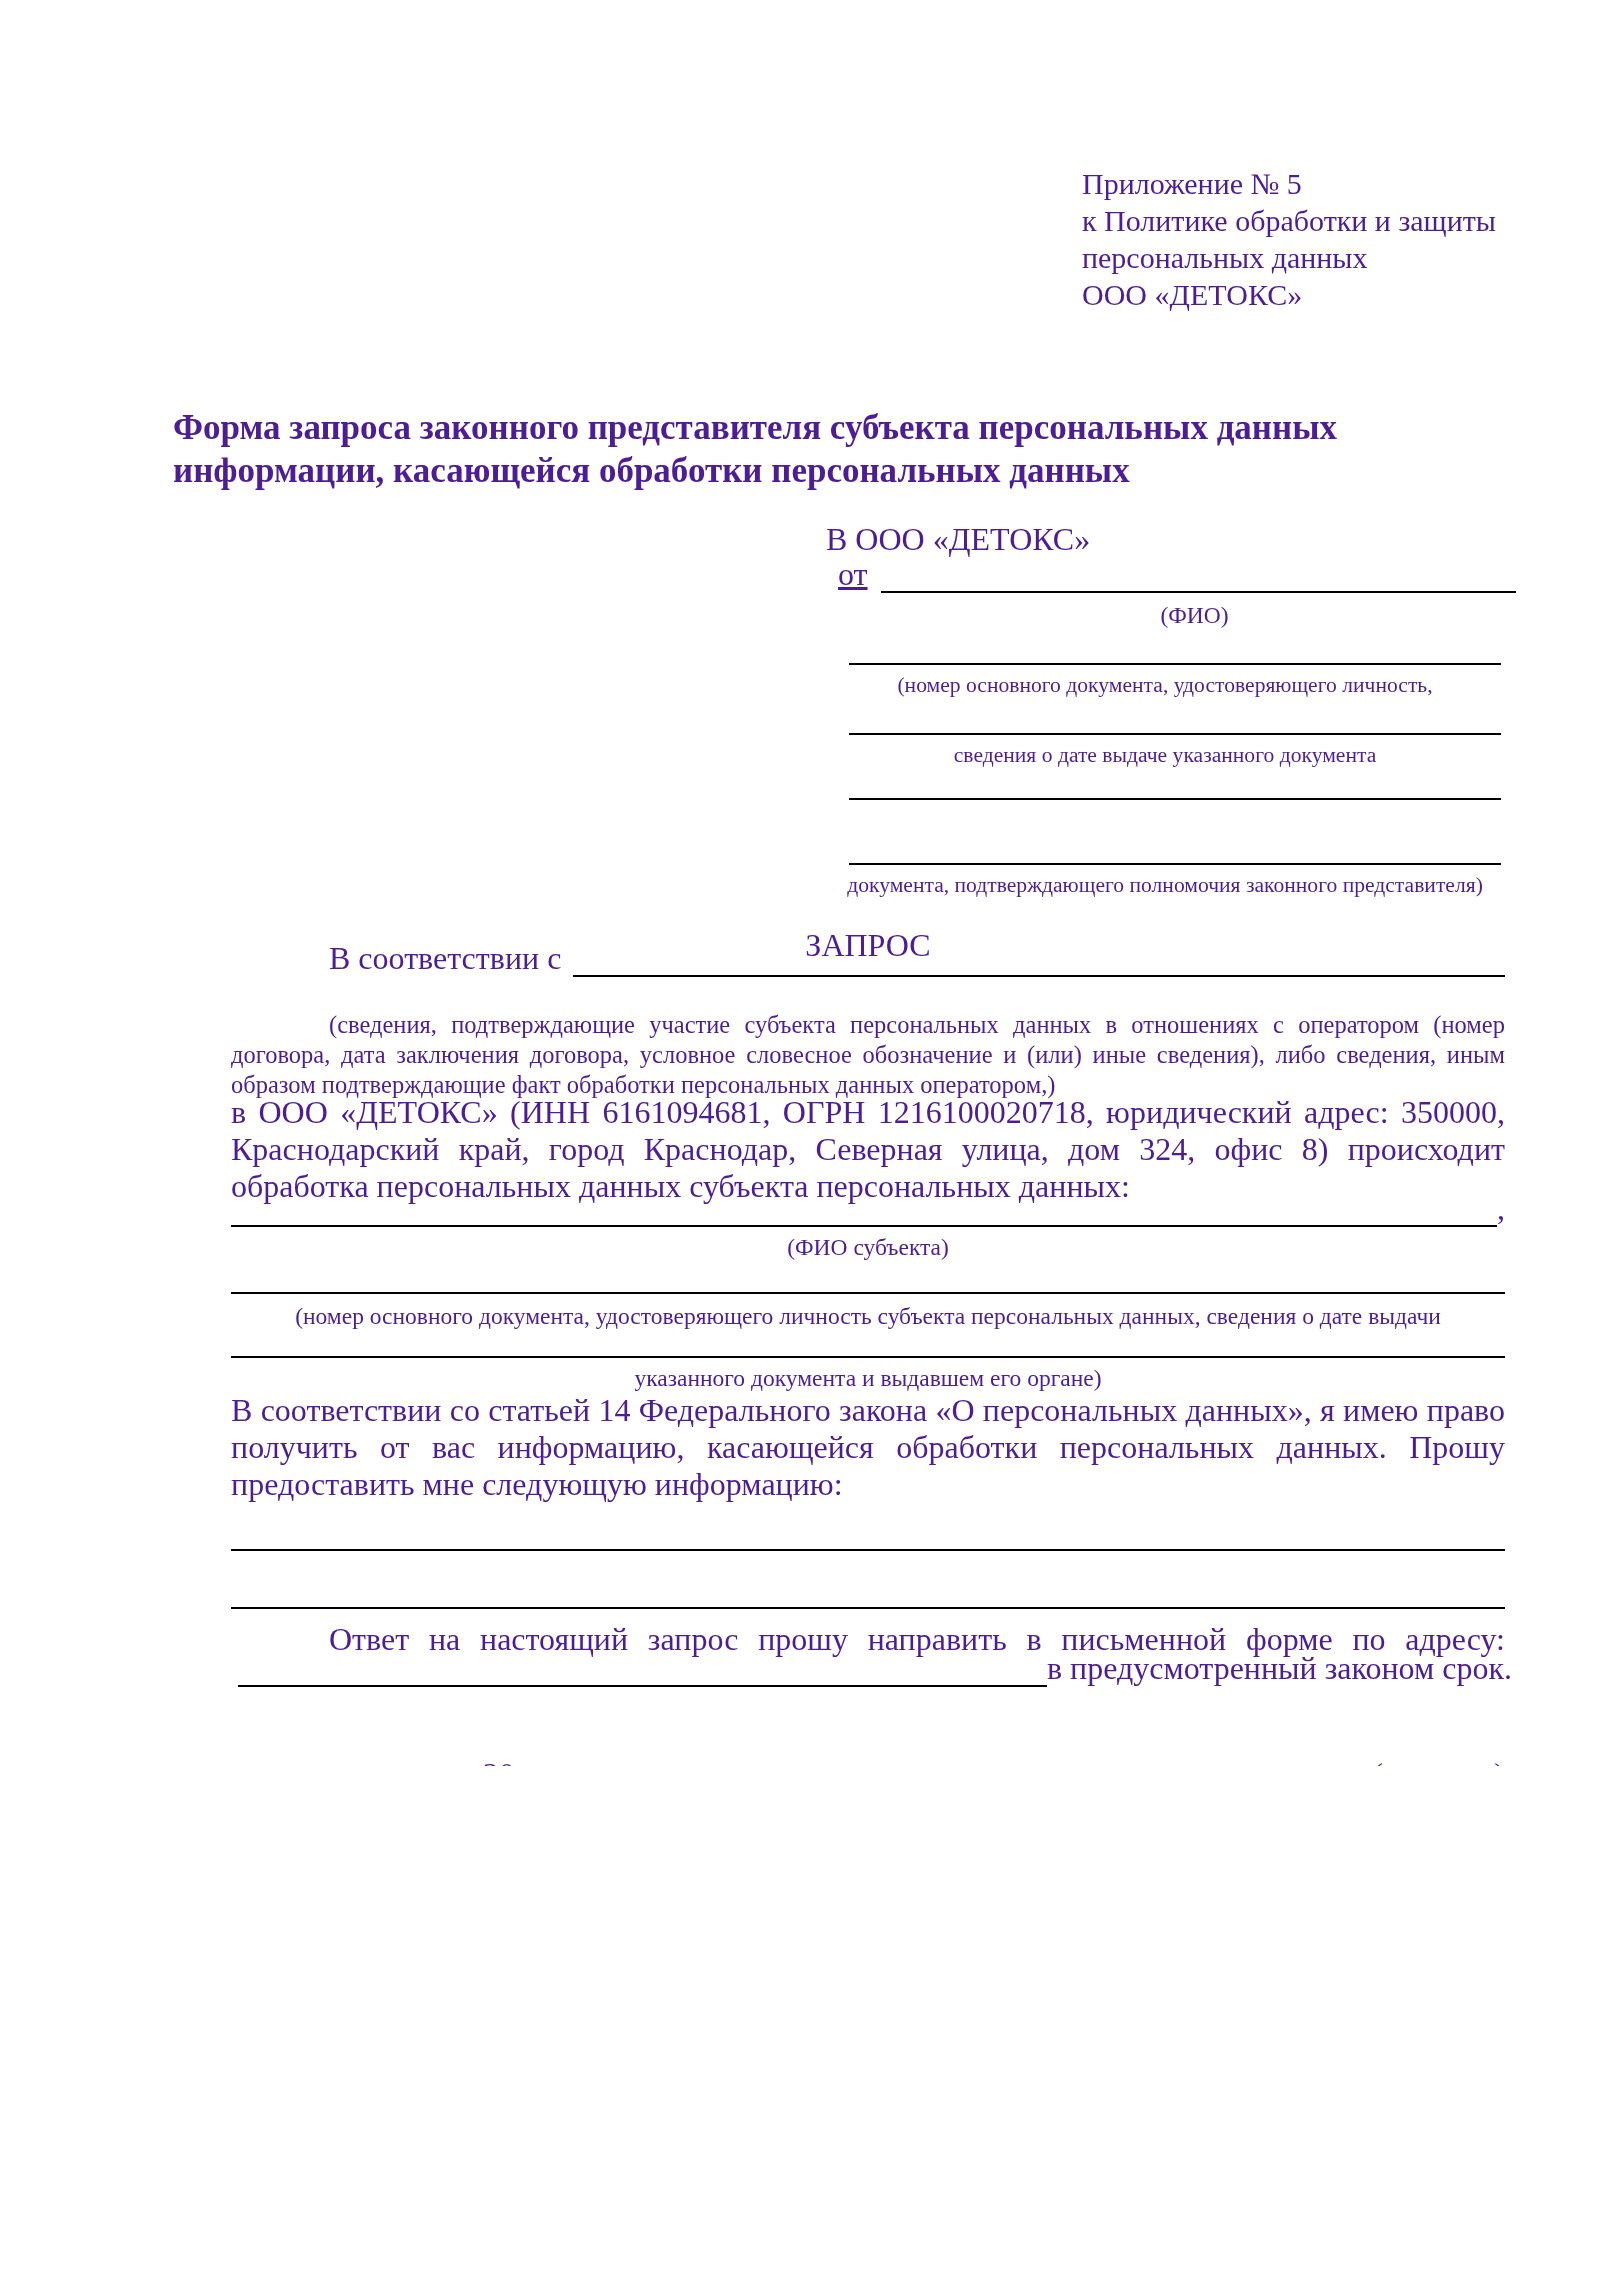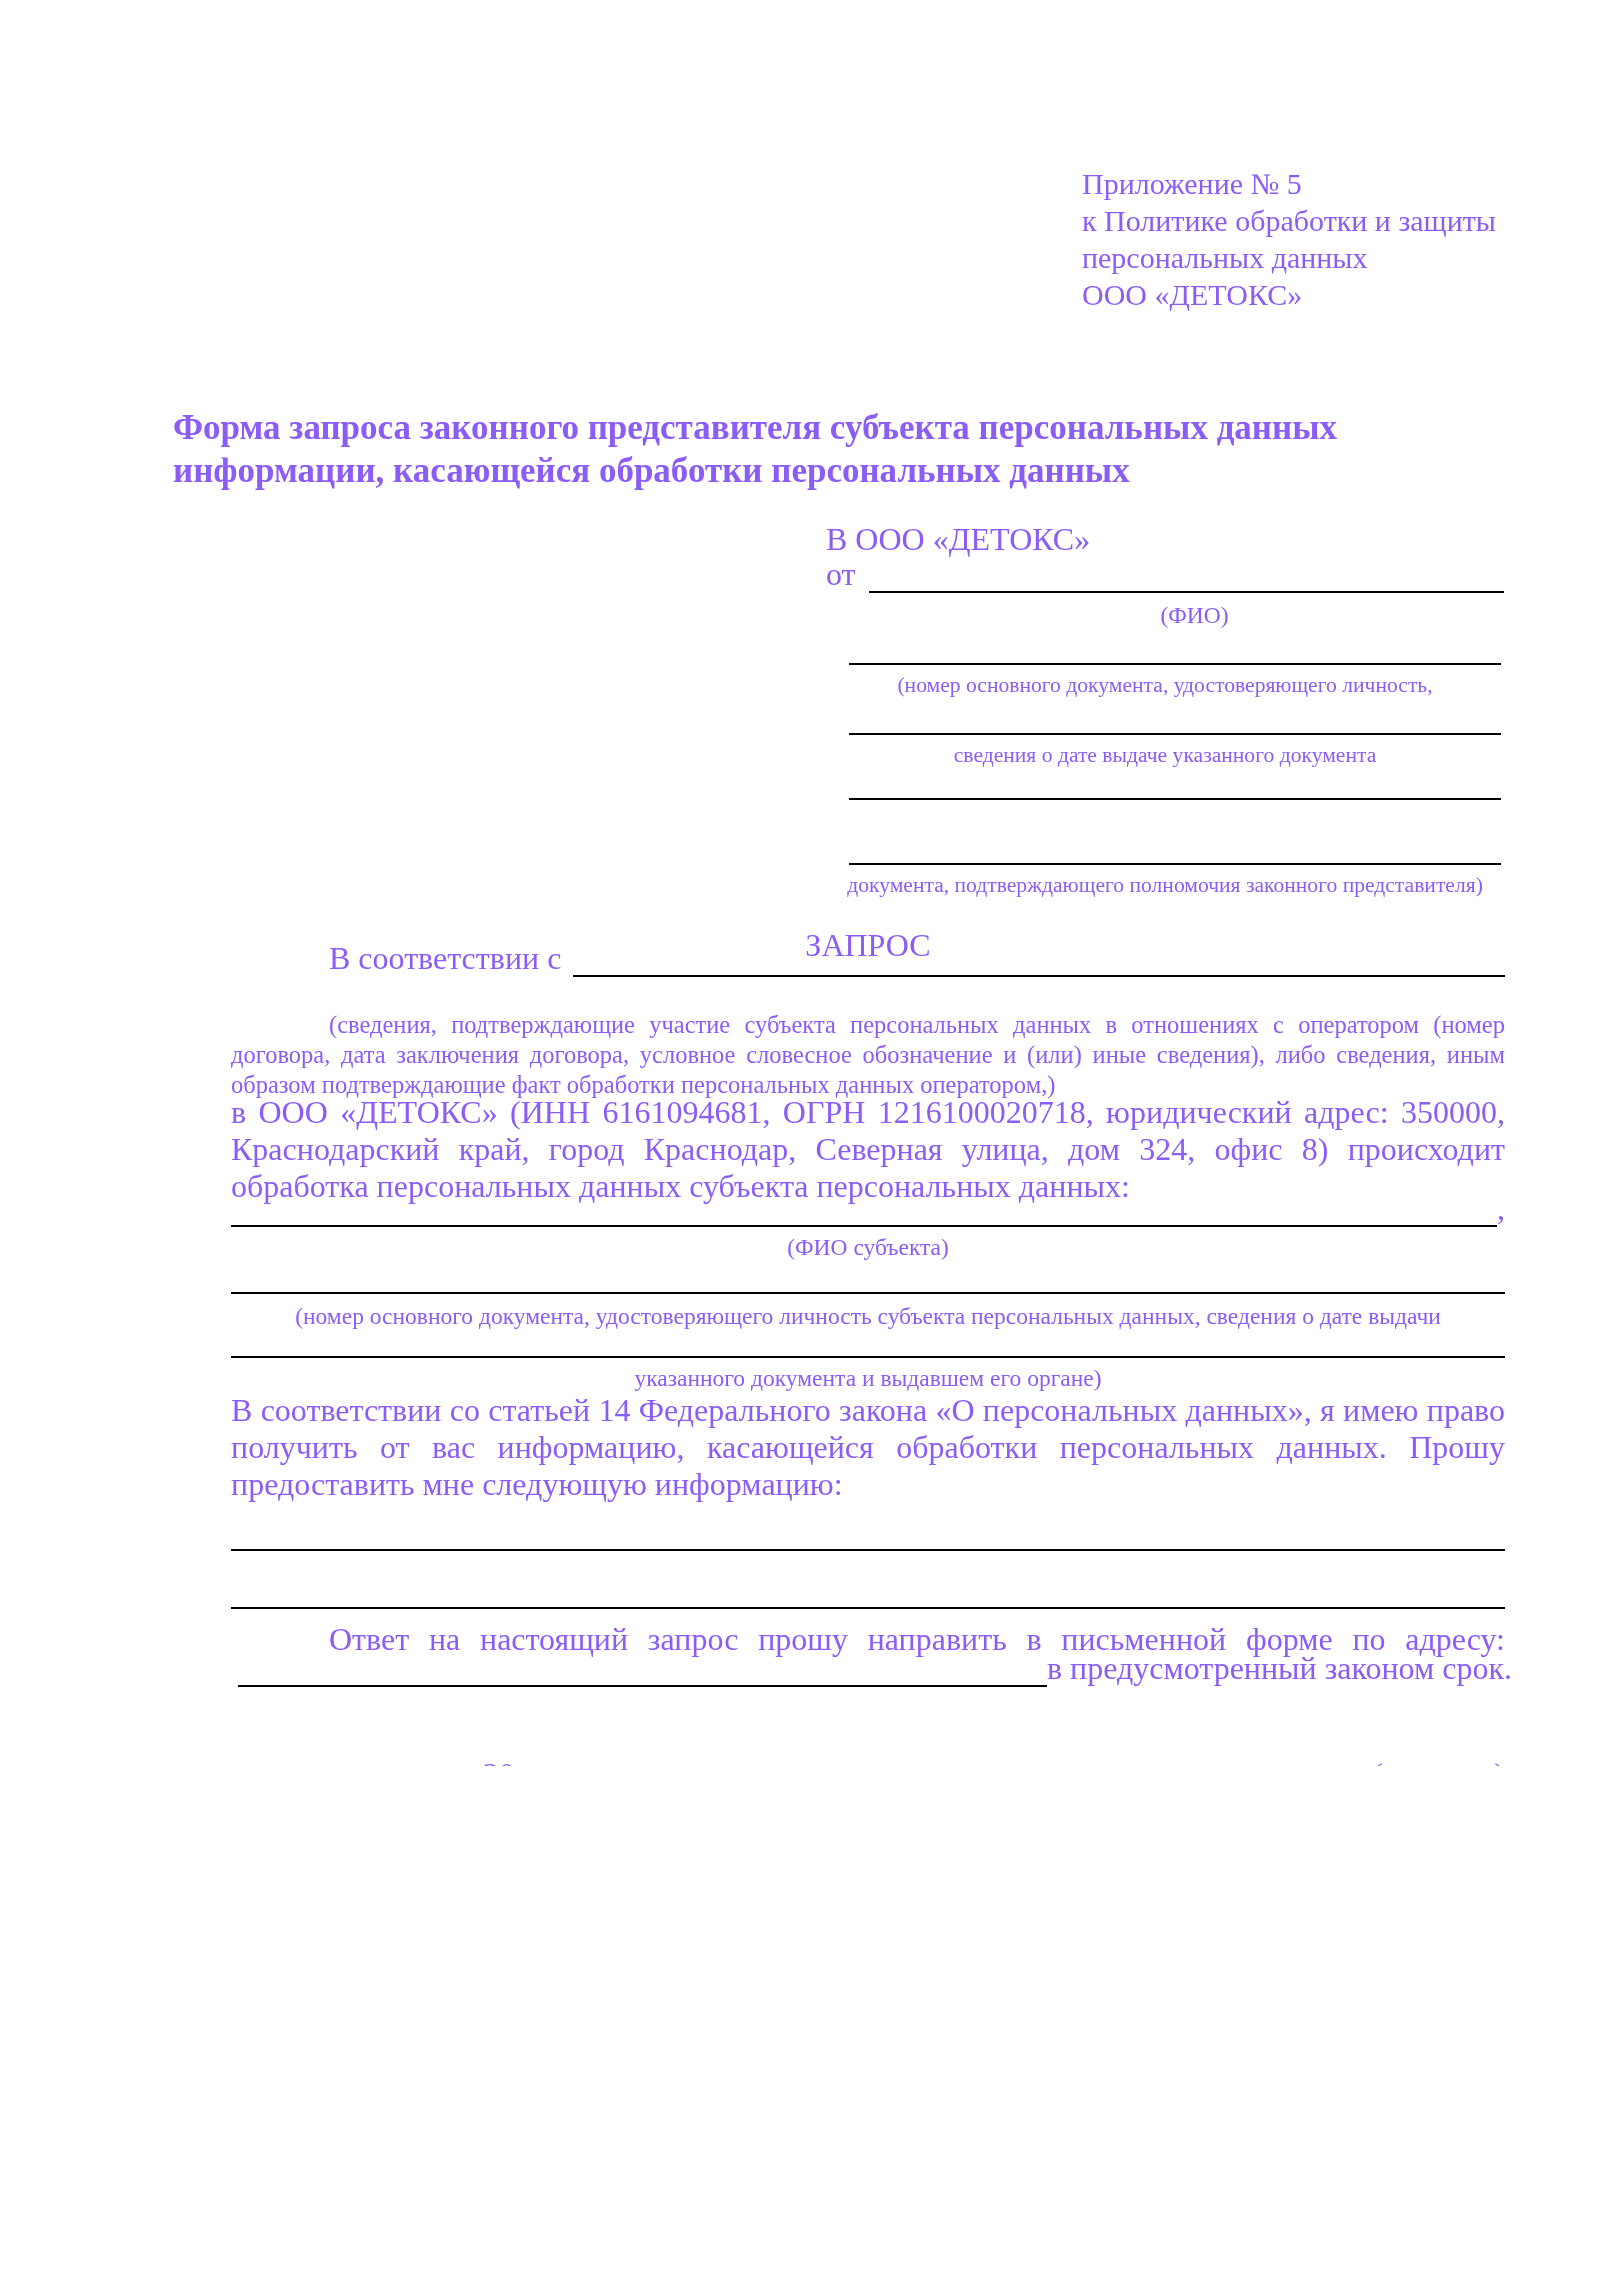--- a/index.html
+++ b/index.html
@@ -5,21 +5,21 @@
   html, body {
     margin: 0;
     padding: 0;
     background: #ffffff;
   }
   .page {
     position: relative;
     width: 1621px;
     height: 1766px;
     background: #ffffff;
-    color: #8b5cf6;
+    color: #4c1d95;
     font-family: "Liberation Serif", "DejaVu Serif", serif;
     overflow: hidden;
   }
   .abs { position: absolute; }
   .body-text { font-size: 32px; line-height: 37px; }
   .small-text { font-size: 23.5px; line-height: 29px; }
   .tiny-center { font-size: 21.6px; line-height: 27.4px; text-align: center; white-space: nowrap; }
   .center { text-align: center; }
   .justify { text-align: justify; }
   .nowrap { white-space: nowrap; }
@@ -66,21 +66,21 @@
   </div>
 
   <div class="abs title" style="left:173px; top:406px; width:1274px;">
     <div>Форма запроса законного представителя субъекта персональных данных</div>
     <div>информации, касающейся обработки персональных данных</div>
   </div>
 
   <div class="abs" style="left:826px; top:521px; width:678px; height:412px;">
     <div class="abs body-text" style="left:0; top:0;">В ООО «ДЕТОКС»</div>
 
-    <div class="row" style="left:0; top:41px; width:678px; height:31px;">
+    <div class="row" style="left:12px; top:41px; width:678px; height:31px;text-decoration:underline;">
       <span class="body-text" style="margin-right:13.7px;">от</span>
       <span class="fill"></span>
     </div>
     <div class="abs small-text center" style="left:59px; top:80px; width:619px;">(ФИО)</div>
 
     <div class="uline" style="left:22.5px; top:142px; width:652px;"></div>
     <div class="abs tiny-center" style="left:0; top:151px; width:678px;">(номер основного документа, удостоверяющего личность,</div>
 
     <div class="uline" style="left:22.5px; top:212px; width:652px;"></div>
     <div class="abs tiny-center" style="left:0; top:221px; width:678px;">сведения о дате выдаче указанного документа</div>

